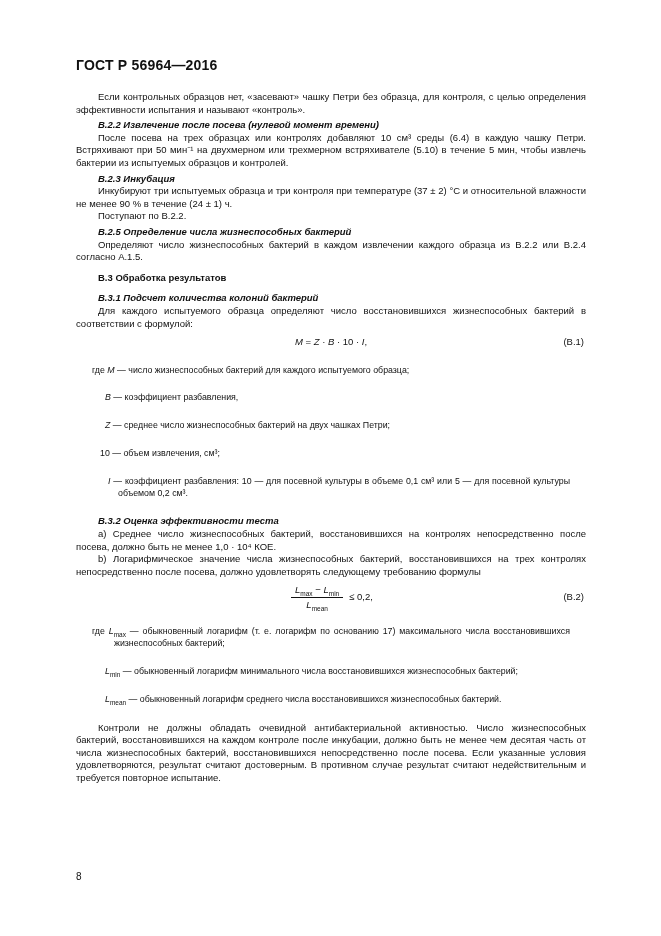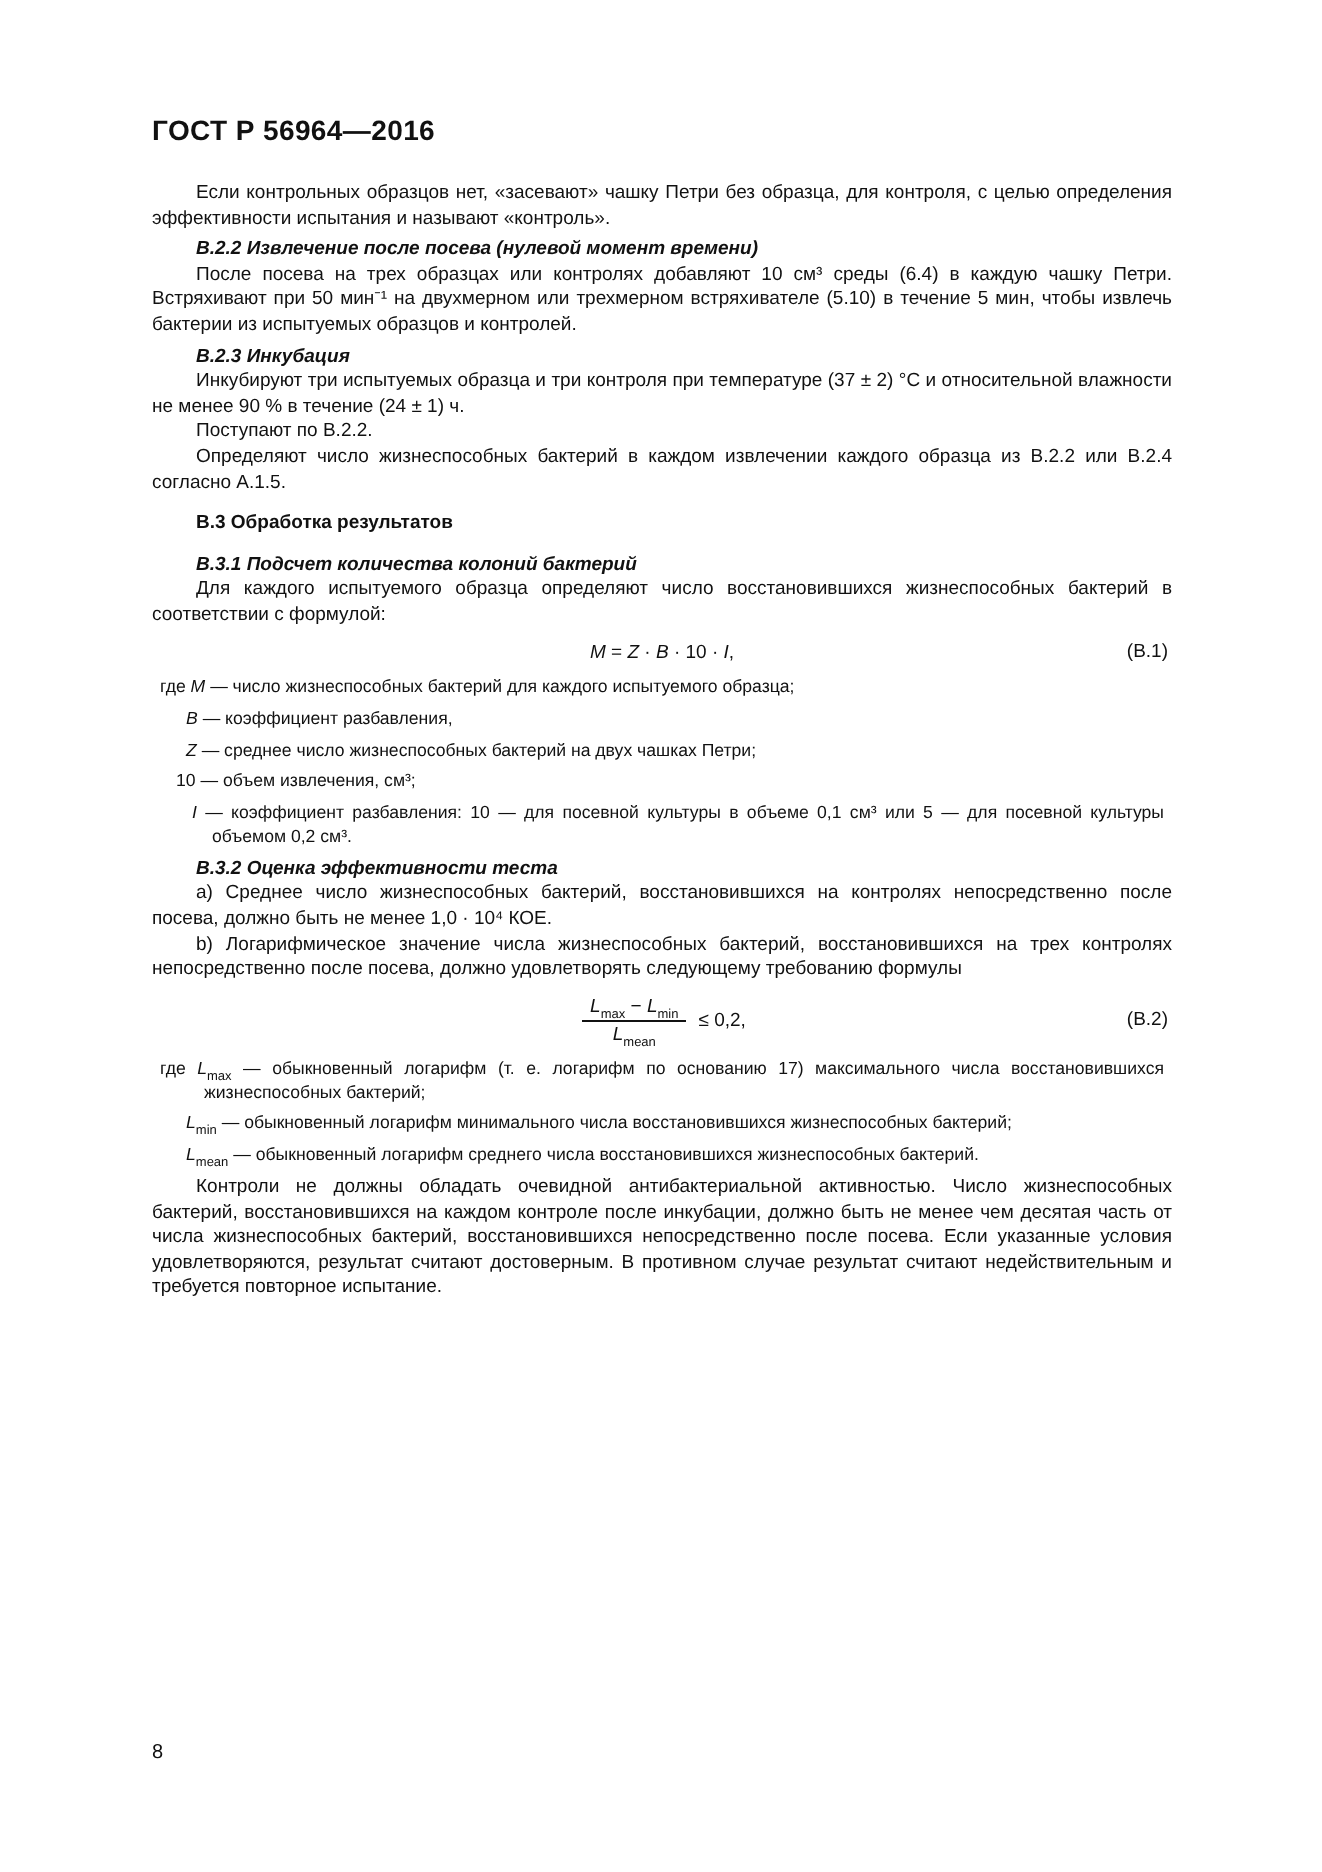--- a/index.html
+++ b/index.html
@@ -38,21 +38,21 @@
     text-align: center;
   }
   .frac {
     display: inline-flex; flex-direction: column; align-items: center;
     vertical-align: middle; line-height: 11.5px; margin: 0 2px;
   }
   .frac-num { border-bottom: 1px solid #111; padding: 0 4px 1px 4px; }
   .frac-den { padding-top: 1px; }
   .f-tail { margin-left: 4px; }
   .defs { font-size: 8.8px; line-height: 11.8px; }
-  .def { margin: 4px; }
+  .def { margin: 16px; }
   .def-ind { padding-left: 13px; }
   .def-num { padding-left: 8px; }
   .def-i { padding-left: 26px; text-indent: -10px; }
   .hang { padding-left: 22px; text-indent: -22px; }
   .sub-ind { padding-left: 13px; }
   .footer-page-no {
     position: absolute; left: 76px; top: 871px;
     font-size: 10px;
   }
 </style>
@@ -68,20 +68,21 @@
     <p class="para">Если контрольных образцов нет, «засевают» чашку Петри без образца, для контроля, с целью определения эффективности испытания и называют «контроль».</p>
 
     <p class="heading gap-sm">В.2.2 Извлечение после посева (нулевой момент времени)</p>
     <p class="para">После посева на трех образцах или контролях добавляют 10 см³ среды (6.4) в каждую чашку Петри. Встряхивают при 50 мин⁻¹ на двухмерном или трехмерном встряхивателе (5.10) в течение 5 мин, чтобы извлечь бактерии из испытуемых образцов и контролей.</p>
 
     <p class="heading gap-sm">В.2.3 Инкубация</p>
     <p class="para">Инкубируют три испытуемых образца и три контроля при температуре (37 ± 2) °С и относительной влажности не менее 90 % в течение (24 ± 1) ч.</p>
 
     <p class="para">Поступают по В.2.2.</p>
 
+    <p class="heading gap-sm">В.2.5 Определение числа жизнеспособных бактерий</p>
     <p class="para">Определяют число жизнеспособных бактерий в каждом извлечении каждого образца из В.2.2 или В.2.4 согласно А.1.5.</p>
 
     <p class="heading heading-plain gap-md">В.3 Обработка результатов</p>
 
     <p class="heading gap-md">В.3.1 Подсчет количества колоний бактерий</p>
     <p class="para">Для каждого испытуемого образца определяют число восстановившихся жизнеспособных бактерий в соответствии с формулой:</p>
 
     <div class="formula-row">
       <span><span class="var">М</span><span> = </span><span class="var">Z</span><span> · </span><span class="var">В</span><span> · 10 · </span><span class="var">I</span><span>,</span></span>
       <span class="eq-no">(В.1)</span>

